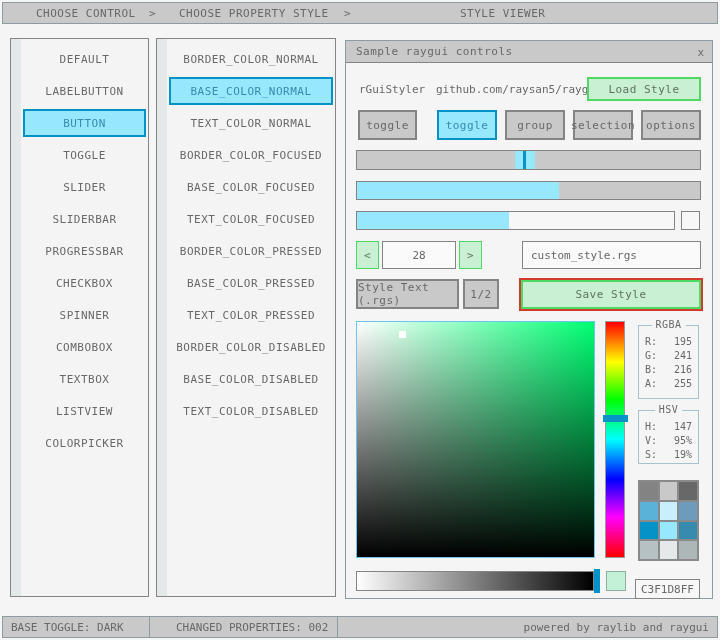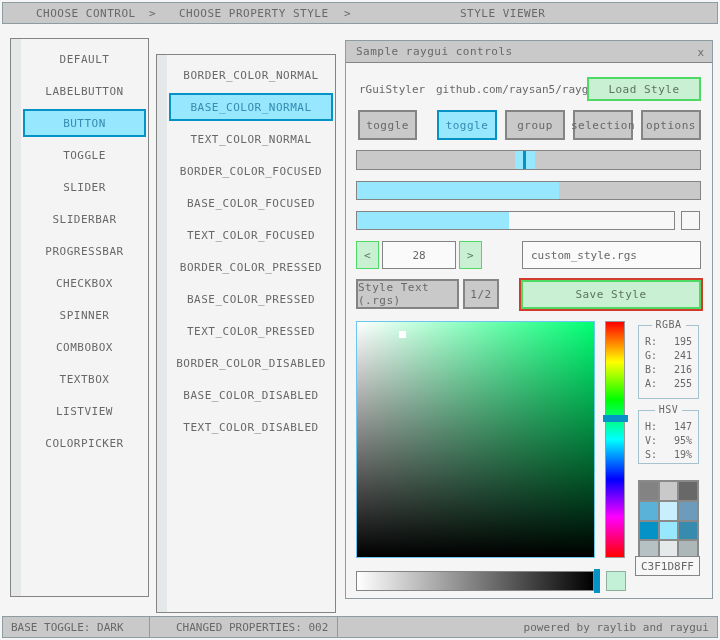--- a/index.html
+++ b/index.html
@@ -13,21 +13,21 @@
   }
   .screen { position:relative; width:720px; height:640px; background:#f5f5f5; overflow:hidden; }
 
   
   .topbar { position:absolute; left:2px; top:2px; width:716px; height:22px; background:#c9c9c9; border:1px solid #8d9ca1; }
   .topbar span { position:absolute; top:50%; transform:translateY(-50%); white-space:nowrap; letter-spacing:0.5px; }
 
   
   .panel { position:absolute; top:38px; height:559px; background:#f4f4f4; border:1px solid #848484; }
   #controls-panel { left:10px; width:139px; }
-  #properties-panel { left:156px; width:180px;margin-top:16px; }
+  #properties-panel { left:156px; width:180px; }
   .scroll-strip { position:absolute; left:0; top:0; width:10px; height:100%; background:#e4e8e9; }
   .list-item { position:absolute; height:28px; display:flex; align-items:center; justify-content:center; letter-spacing:0.5px; cursor:default; }
   #controls-panel .list-item { left:12px; width:123px; }
   #properties-panel .list-item { left:12px; width:164px; }
   .list-item.selected { background:var(--accent-base); border:2px solid var(--accent-border); color:var(--accent-text); }
 
   
   .window { position:absolute; left:345px; top:40px; width:368px; height:559px; background:#f5f5f5; border:1px solid #8d9ca1; }
   .titlebar { position:absolute; left:0; top:0; width:100%; height:22px; background:#c9c9c9; border-bottom:1px solid #848484; display:flex; align-items:center; }
   .titlebar .title { padding-left:10px; letter-spacing:0.5px; }
@@ -48,21 +48,21 @@
   #slider-handle { position:absolute; top:0; width:20px; height:18px; background:var(--accent-base); }
   #slider-handle .mid { position:absolute; left:8px; top:0; width:3px; height:100%; background:var(--accent-border); }
   #sliderbar-track { left:10px; top:140px; width:345px; height:19px; background:#c9c9c9; }
   #progress-track { left:10px; top:170px; width:319px; height:19px; background:#f7f7f7; }
   .fill { position:absolute; left:0; top:0; height:100%; background:var(--accent-base); }
   #checkbox { position:absolute; left:335px; top:170px; width:19px; height:19px; background:#f7f7f7; border:1px solid #848484; }
 
   .textbox { position:absolute; background:#fafafa; border:1px solid #848484; display:flex; align-items:center; }
   #spinner-value { left:36px; top:200px; width:74px; height:28px; justify-content:center; }
   #filename-box { left:176px; top:200px; width:179px; height:28px; padding-left:8px; }
-  #hex-box { left:289px; top:515px; width:65px; height:20px; justify-content:center; background:#f7f7f7; }
+  #hex-box { left:289px; top:538px; width:65px; height:20px; justify-content:center; background:#f7f7f7; }
 
   #picker { position:absolute; left:10px; top:280px; width:239px; height:237px; border:1px solid #6cc5ec; }
   #picker-cursor { position:absolute; width:7px; height:7px; background:#ffffff; }
   #hue-bar { position:absolute; left:259px; top:280px; width:20px; height:237px; border:1px solid #9a9a9a;
     background:linear-gradient(to bottom,#ff0000 0%,#ffff00 17%,#00ff00 33%,#00ffff 50%,#0000ff 67%,#ff00ff 83%,#ff0000 100%); }
   #hue-handle { position:absolute; left:257px; width:25px; height:7px; background:var(--accent-border); }
 
   .groupbox { position:absolute; left:292px; width:61px; border:1px solid #a5c3ce; background:#f5f5f5; }
   #rgba-group { top:284px; height:74px; }
   #hsv-group { top:369px; height:54px; }

